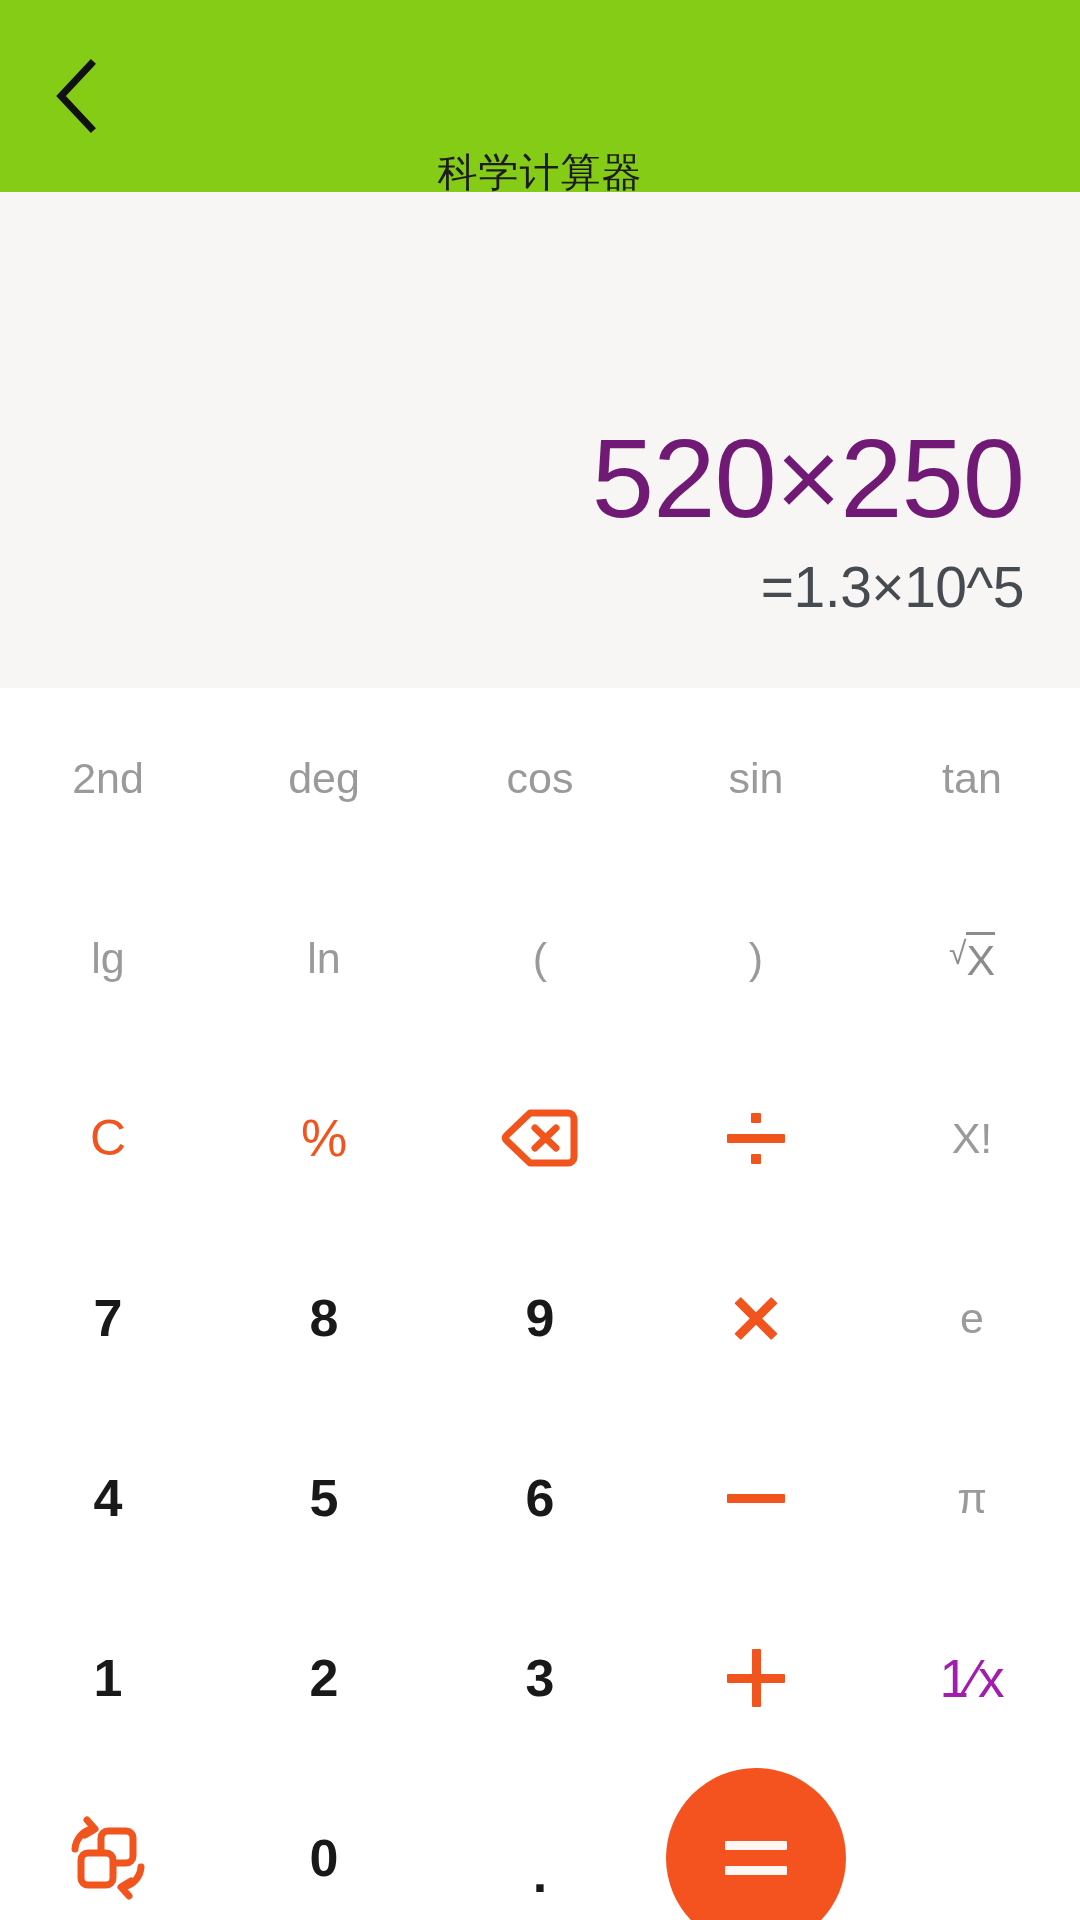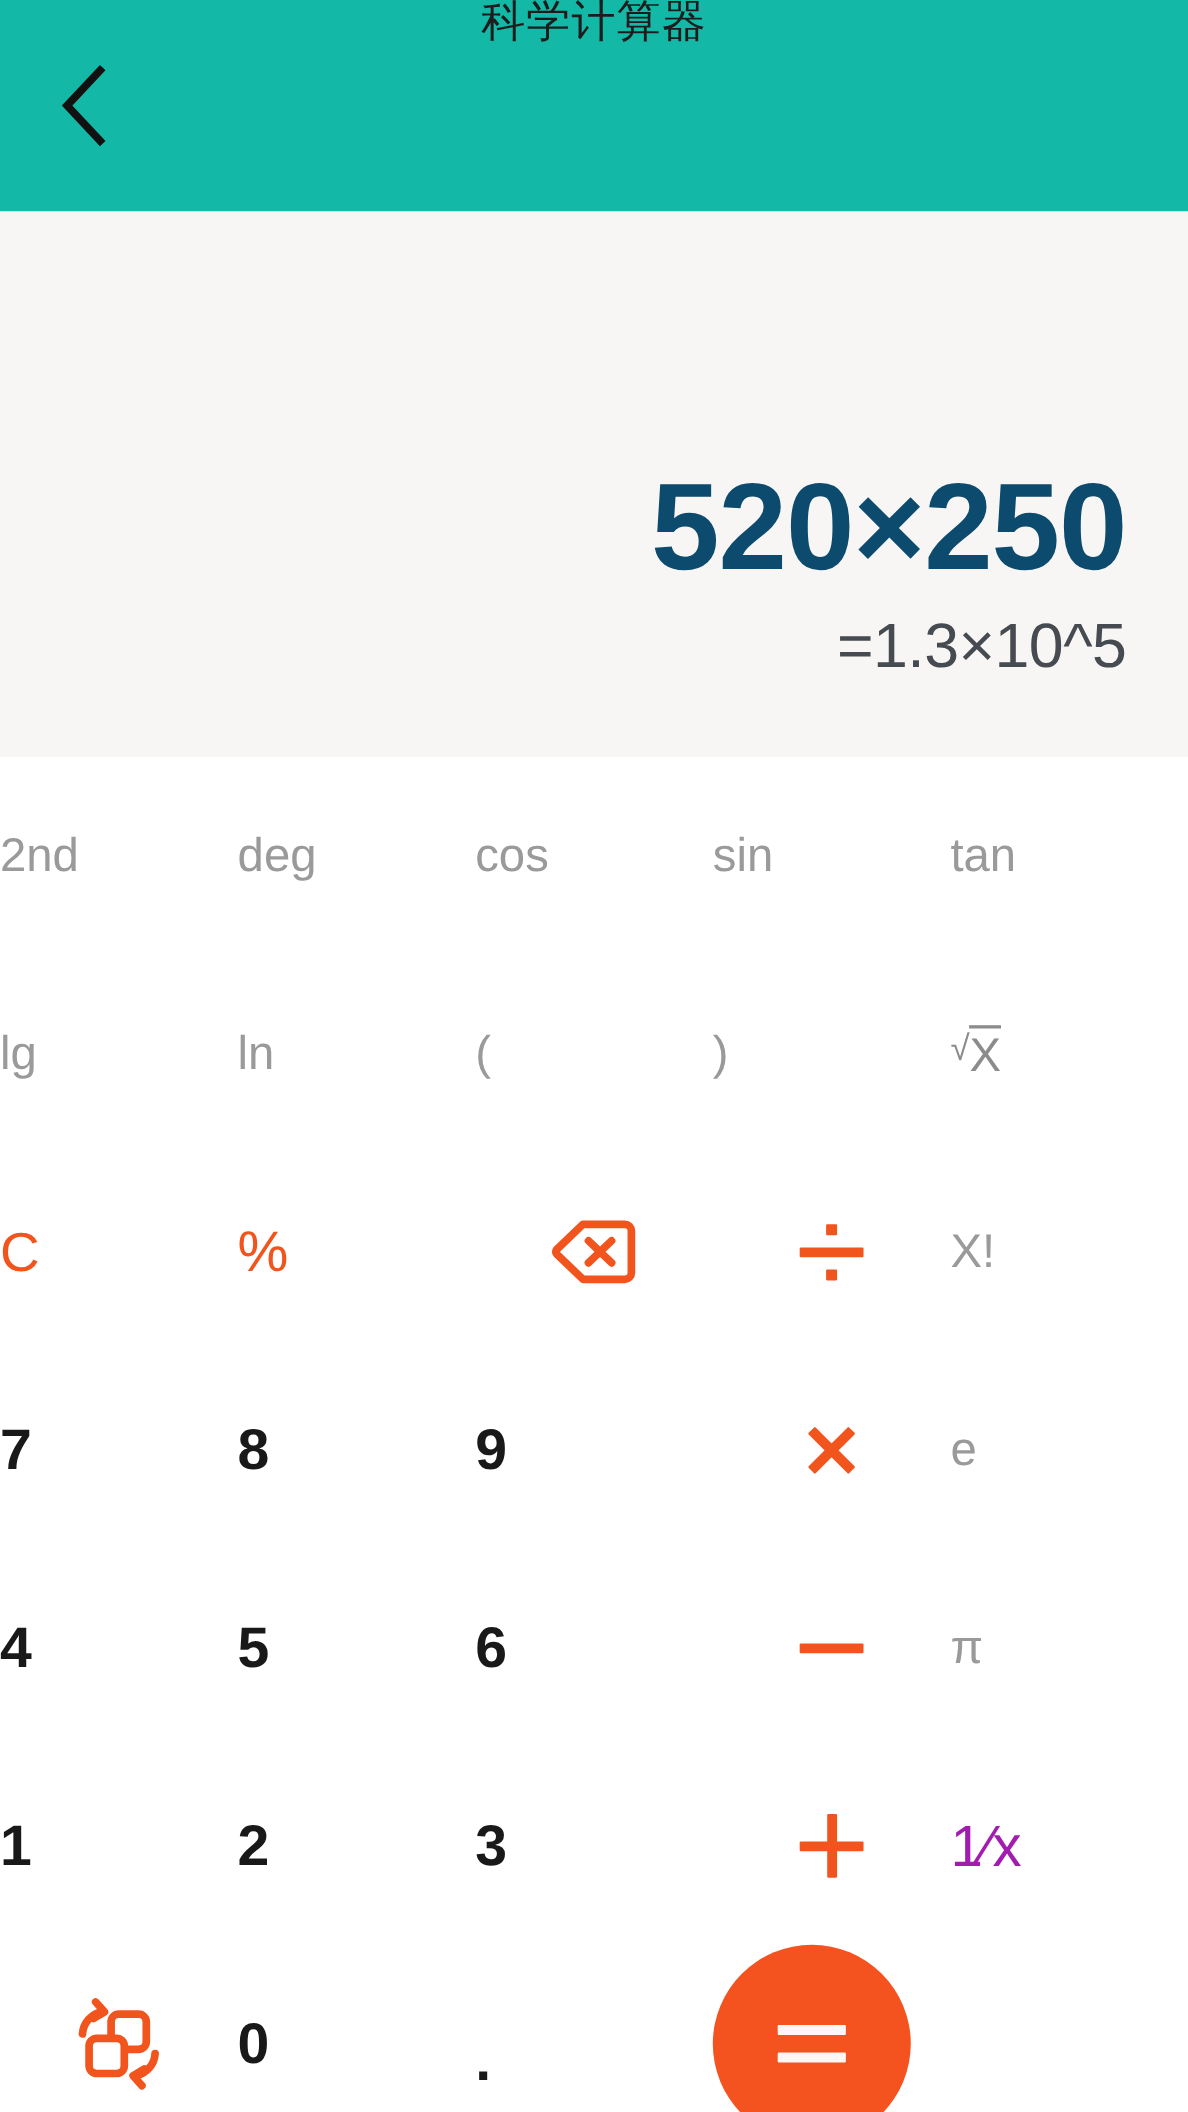--- a/index.html
+++ b/index.html
@@ -19,23 +19,23 @@
     background: #ffffff;
     display: flex;
     flex-direction: column;
   }
 
   
   .header {
     position: relative;
     height: 192px;
     flex: 0 0 192px;
-    background: #14b8a6;
-    display: flex;
-    align-items: flex-start;
+    background: #84cc16;
+    display: flex;
+    align-items: flex-end;
     justify-content: center;
   }
 
   .back-btn {
     position: absolute;
     left: 28px;
     top: 50%;
     transform: translateY(-50%);
     width: 96px;
     height: 96px;
@@ -61,22 +61,22 @@
     background: #f7f6f4;
     display: flex;
     flex-direction: column;
     align-items: flex-end;
     justify-content: flex-end;
     padding: 0 56px 64px 56px;
   }
 
   .expression {
     font-size: 112px;
-    color: #0c4a6e;
-    font-weight: 700;
+    color: #701a75;
+    font-weight: 400;
     line-height: 1.12;
     letter-spacing: -1px;
     white-space: nowrap;
   }
 
   .result {
     font-size: 57px;
     color: #464b51;
     font-weight: 400;
     line-height: 1.3;
@@ -91,20 +91,21 @@
     display: grid;
     grid-template-columns: repeat(5, 1fr);
     grid-template-rows: repeat(7, 1fr);
     background: #ffffff;
   }
 
   .key {
     position: relative;
     display: flex;
     align-items: center;
+    justify-content: center;
     cursor: pointer;
     user-select: none;
     background: transparent;
     border: none;
     font-family: inherit;
   }
 
   
   .k-fn      { font-size: 43px; color: #9a9a9a; font-weight: 400; }
   .k-num     { font-size: 52px; color: #191919; font-weight: 700; }

